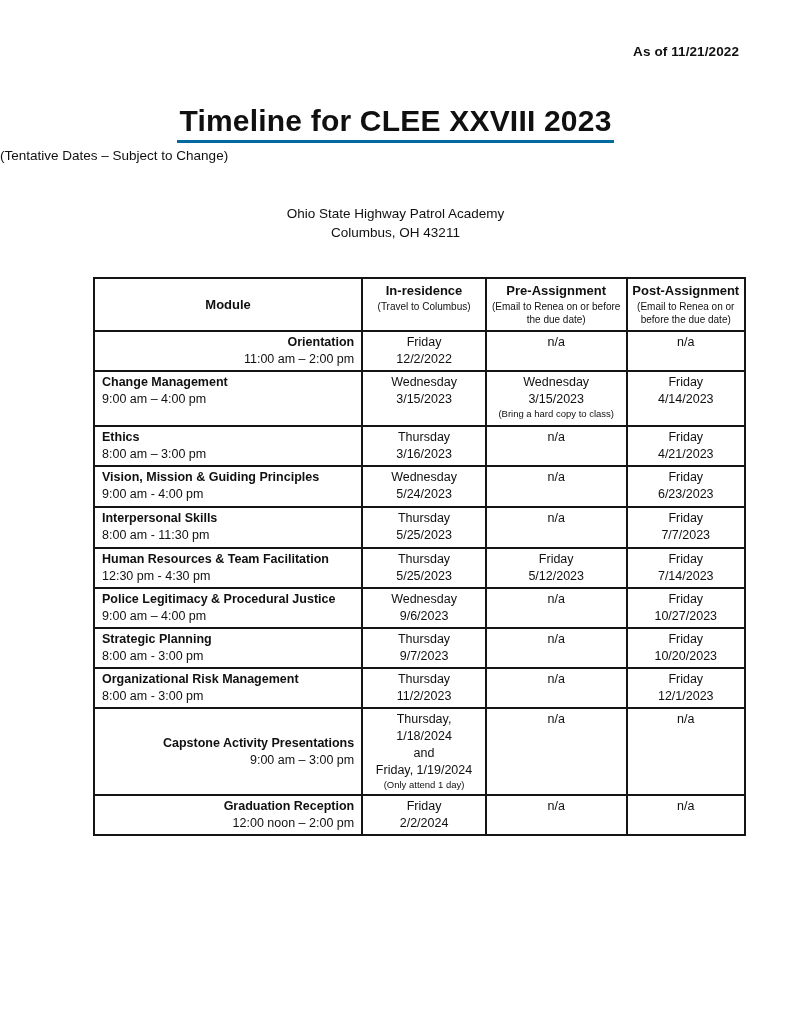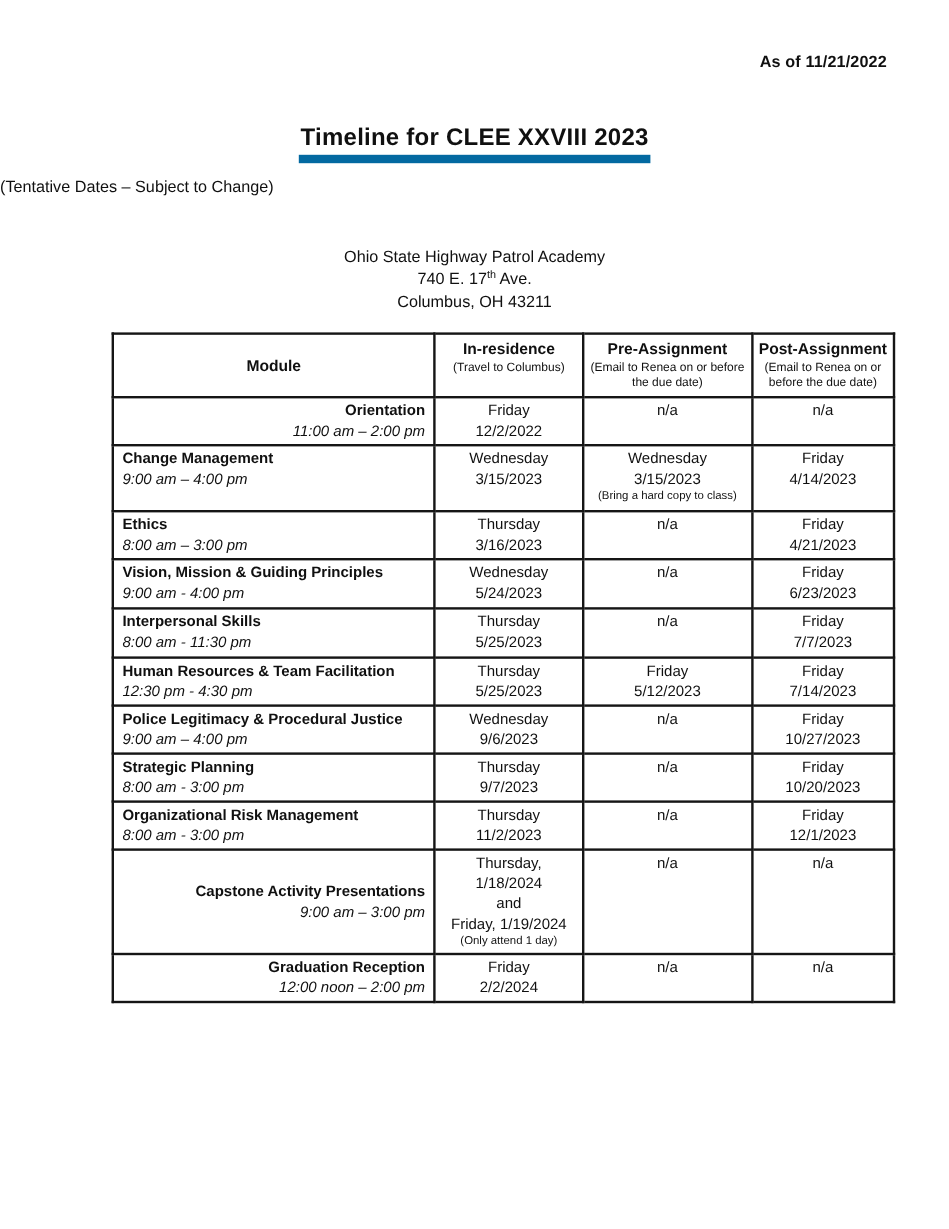--- a/index.html
+++ b/index.html
@@ -14,22 +14,22 @@
   .page { position:absolute; inset:0; background:#ffffff; }
 
   .asof {
     position:absolute; top:44px; right:52px;
     font-size:13.5px; font-weight:bold; letter-spacing:0.1px;
   }
 
   .title-wrap { position:absolute; top:104px; left:0; width:100%; text-align:center; }
   .title {
     display:inline-block;
-    font-size:20px; font-weight:bold;
-    border-bottom:7px solid #0369a1;
+    font-size:30px; font-weight:bold;
+    border-bottom:3px solid #0369a1;
     padding:0 2px 2px 2px;
     letter-spacing:0.2px;
   }
   .subtitle {
     position:absolute; top:148px; left:0; width:100%;
     text-align:left; font-size:13.5px;
   }
 
   .address {
     position:absolute; top:204px; left:0; width:100%;
@@ -50,40 +50,39 @@
   .head-title { display:block; font-weight:bold; font-size:13px; line-height:16px; padding-top:2px; }
   .head-note  { display:block; font-weight:normal; font-size:10px; line-height:13px; padding-top:1px; }
   .head-module { vertical-align:middle; text-align:center; font-weight:bold; font-size:13px; }
   .c-head { text-align:center; }
 
   .mod-cell { padding-left:7px; padding-right:7px; }
   .mod-left  { text-align:left; }
   .mod-right { text-align:right; }
   .vmid { vertical-align:middle; }
   .mod-name { display:block; font-weight:bold; }
-  .mod-time { display:block;font-style:italic; }
+  .mod-time { display:block; }
 
   .c-cell { text-align:center; white-space:pre-line; }
   .cell-note { display:block; font-size:9.5px; line-height:12px; white-space:normal; }
 </style>
 </head>
 <body>
 
 <div class="page">
 
   <div class="asof">As of 11/21/2022</div>
 
   <div class="title-wrap">
     <span class="title">Timeline for CLEE XXVIII 2023</span>
   </div>
   <div class="subtitle">(Tentative Dates – Subject to Change)</div>
 
   <div class="address">
     <div>Ohio State Highway Patrol Academy</div>
-    <div><span>740 E. 17</span><sup>th</sup><span> Ave.</span></div>
     <div>Columbus, OH  43211</div>
   </div>
 
   <div class="table-wrap">
     <table>
       <colgroup>
         <col style="width:41.2%">
         <col style="width:19.0%">
         <col style="width:21.6%">
         <col style="width:18.2%">

